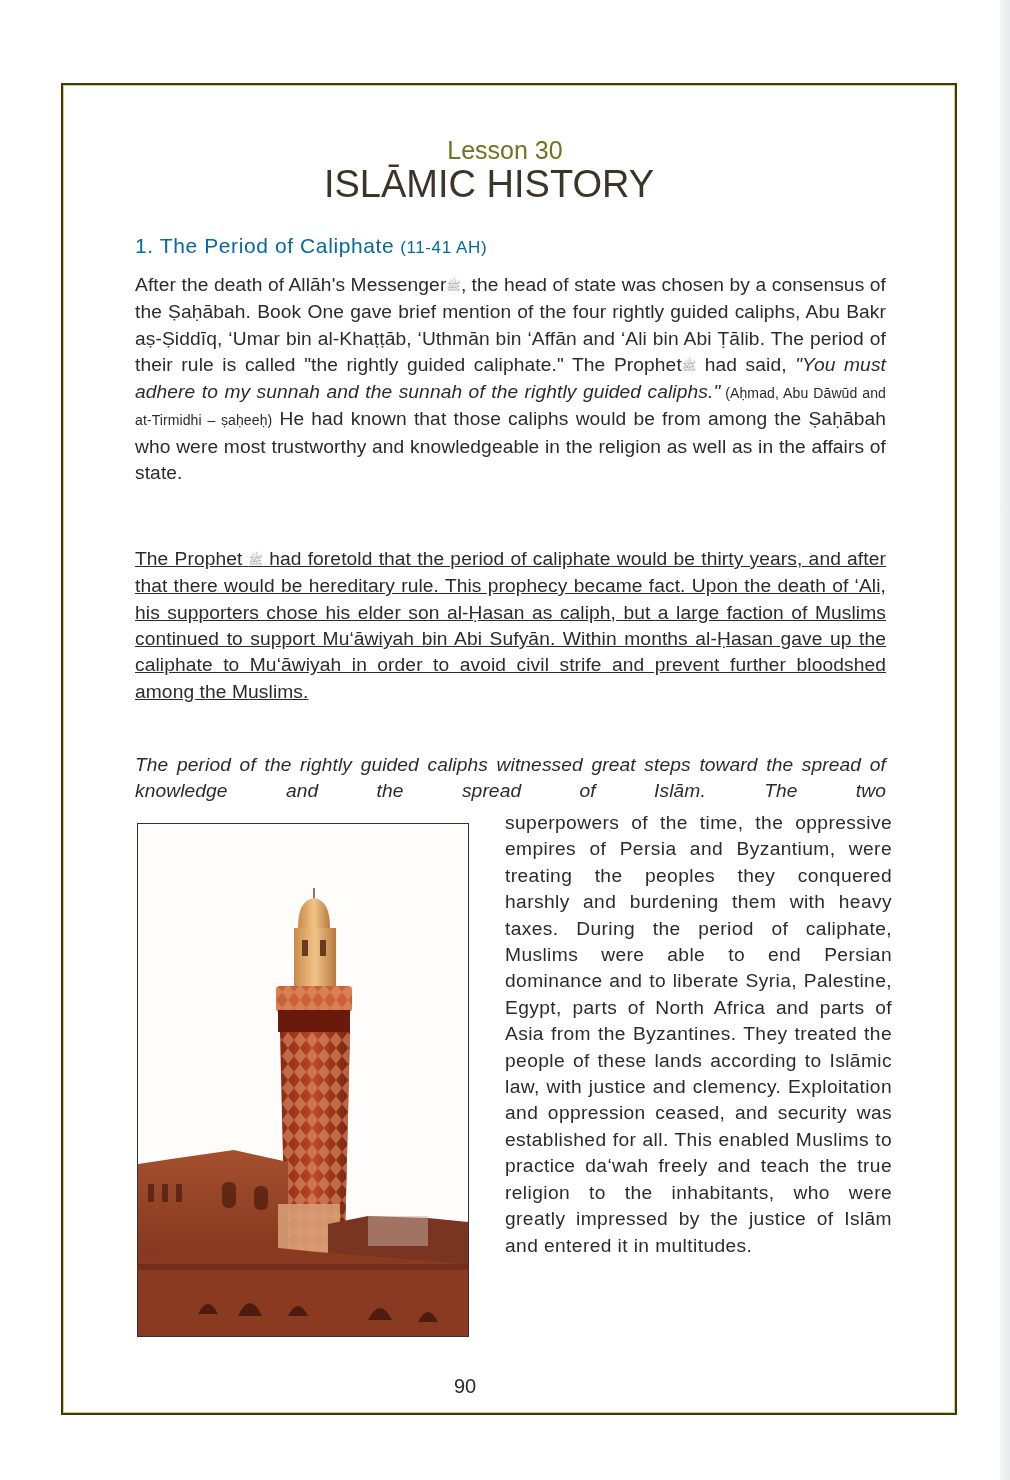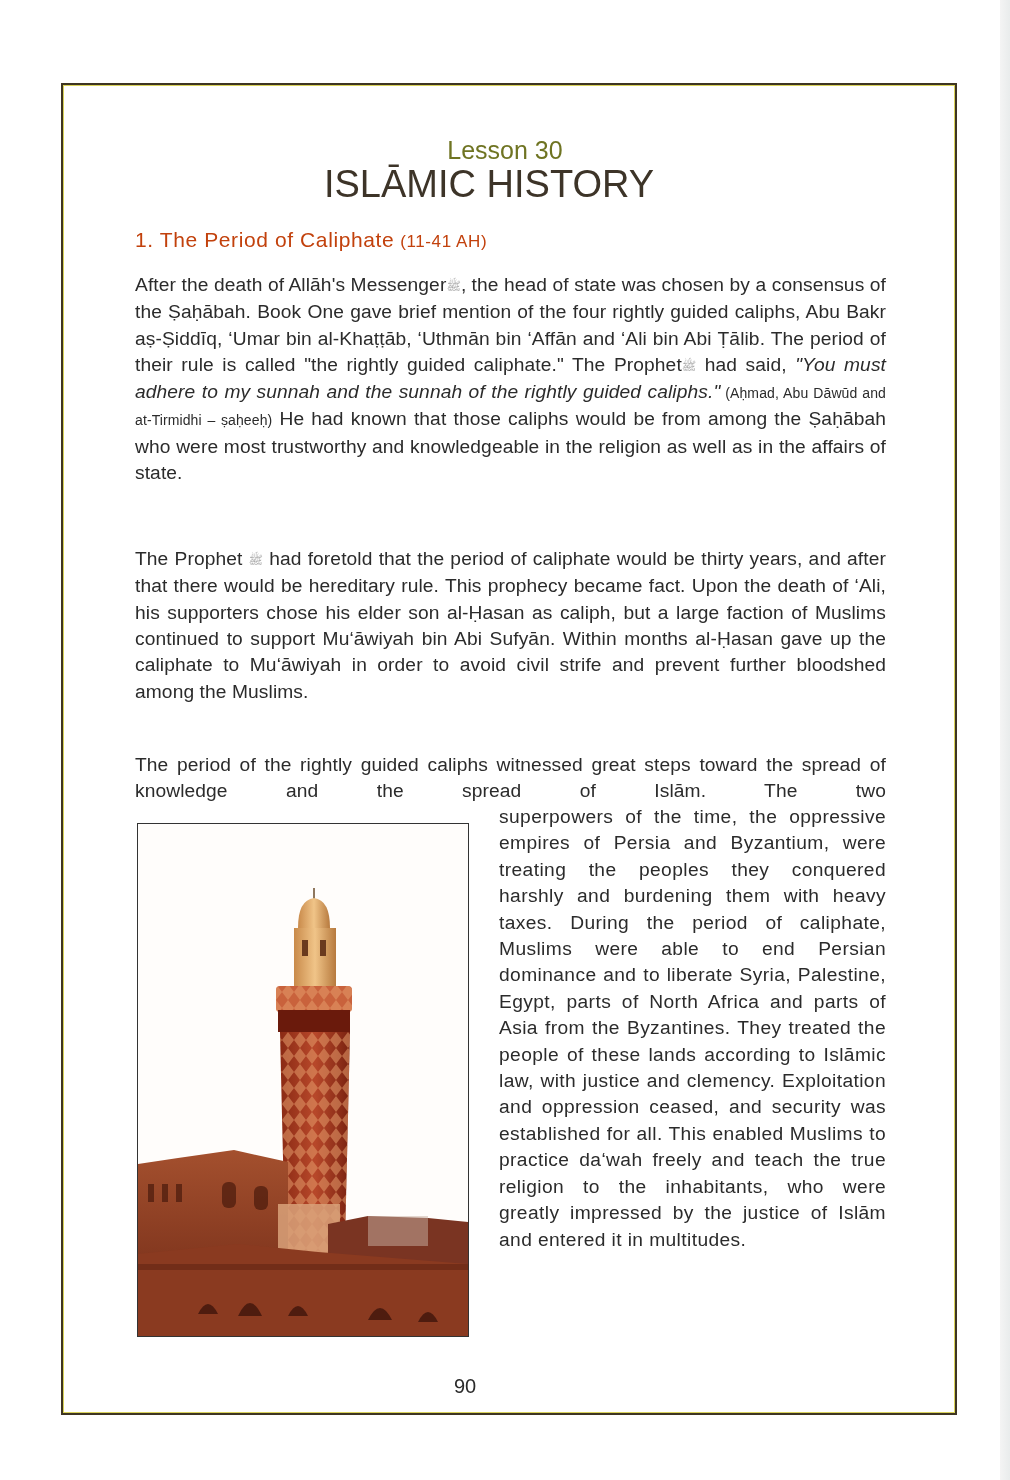--- a/index.html
+++ b/index.html
@@ -19,35 +19,35 @@
     }
     .lesson {
       position: absolute; left: 0; width: 1010px; top: 136px; text-align: center;
       color: #6f7422; font-size: 25px; font-weight: normal;
     }
     .title {
       position: absolute; left: 0; width: 978px; top: 163px; text-align: center;
       color: #3d3428; font-size: 38px; letter-spacing: 0px;
     }
     .section-heading {
-      position: absolute; left: 135px; top: 228px; color: #c2410c;
+      position: absolute; left: 135px; top: 234px; color: #0369a1;
       font-size: 21px; letter-spacing: 0.6px;
     }
     .section-heading .range { font-size: 17px; margin-left: 6px; }
     .para {
       position: absolute; left: 135px; width: 751px; color: #2b2b2b;
       font-size: 19.2px; line-height: 26.4px; text-align: justify; margin: 0;
       letter-spacing: 0.1px;
     }
     .p1 { top: 272px; }
-    .p2 { top: 546px; }
-    .p3 { top: 752px; }
+    .p2 { top: 546px; text-decoration: underline; }
+    .p3 { top: 752px; font-style: italic; }
     .p3-side {
       position: absolute; left: 499px; top: 804px; width: 387px; color: #2b2b2b;
-      font-size: 19.2px; line-height: 26.4px; text-align: justify; margin: 0;
+      font-size: 19.2px; line-height: 26.4px; text-align: justify; margin: 6px;
       letter-spacing: 0.4px;
     }
     .p3-side.last-line { text-align-last: left; }
     i.quote { font-style: italic; }
     .cite { font-size: 14px; }
     .salla { font-size: 12px; color: #999; vertical-align: middle; }
     .photo {
       position: absolute; left: 137px; top: 823px; width: 332px; height: 514px;
       border: 1px solid #333; box-sizing: border-box; overflow: hidden; background: #fffdfb;
     }

